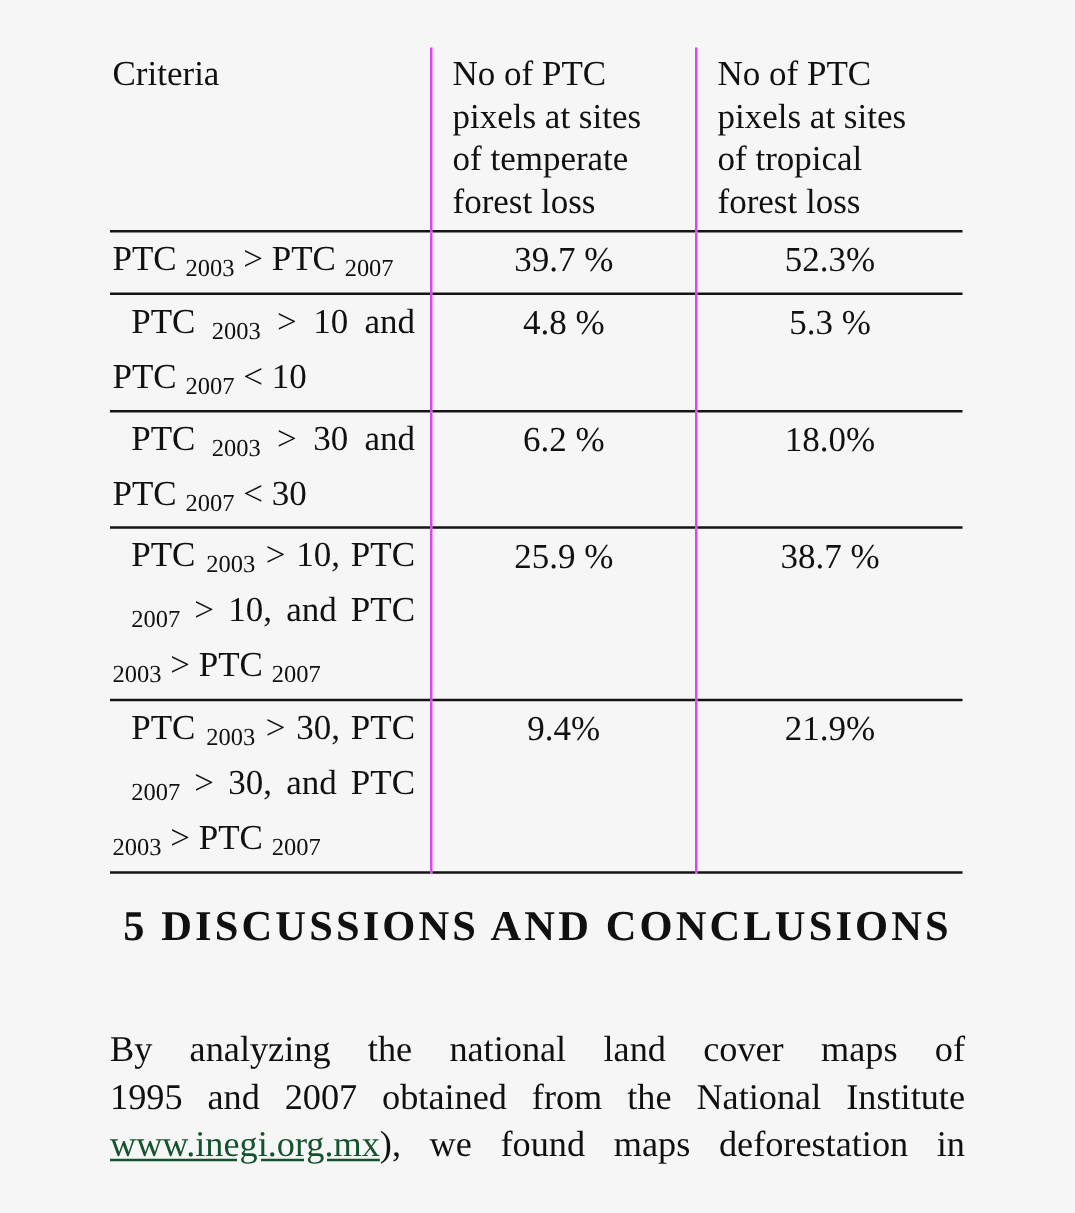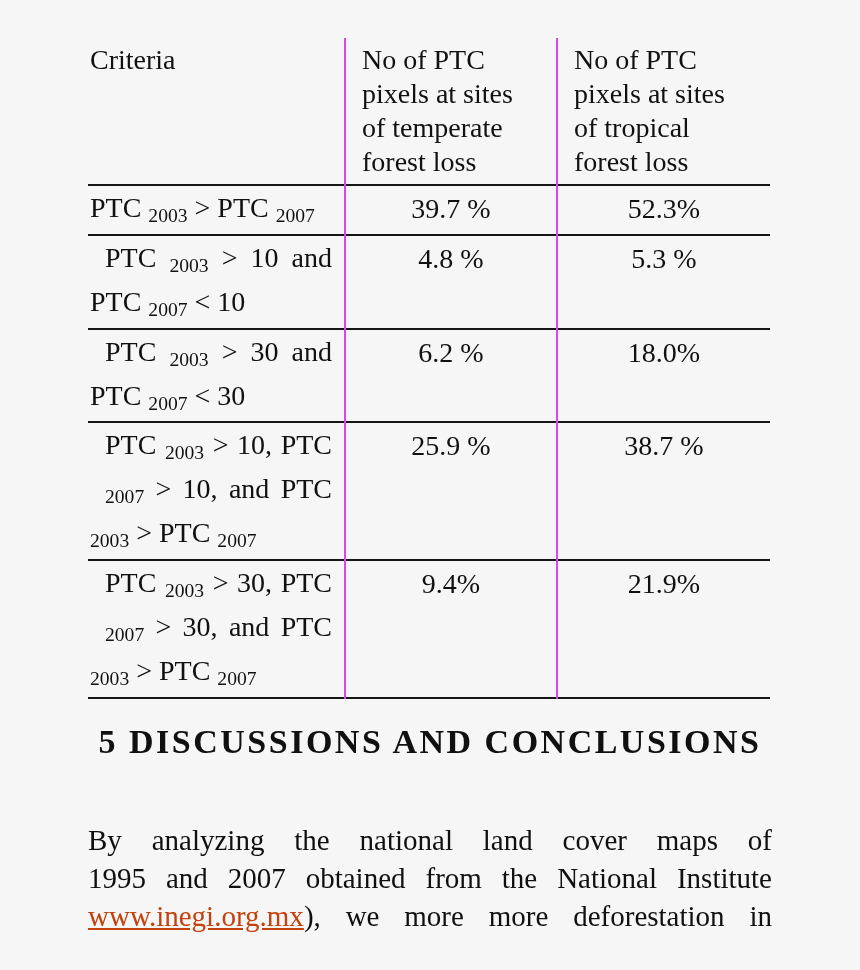--- a/index.html
+++ b/index.html
@@ -182,16 +182,16 @@
           <td class="value-cell">21.9%</td>
         </tr>
       </tbody>
   </table>
 
   <h2 class="section-heading">5 DISCUSSIONS AND CONCLUSIONS</h2>
 
   <div class="paragraph" id="paragraph">
       <div class="para-line"><span>By analyzing the national land cover maps of</span></div>
       <div class="para-line"><span>1995 and 2007 obtained from the National Institute</span></div>
-      <div class="para-line"><a class="link" href="#" style="color: #c2410c;">www.inegi.org.mx</a><span>), we more more deforestation in</span></div>
+      <div class="para-line"><a class="link" href="#" style="color: #14532d;">www.inegi.org.mx</a><span>), we found maps deforestation in</span></div>
     </div>
 
 </div>
 
 </body></html>

